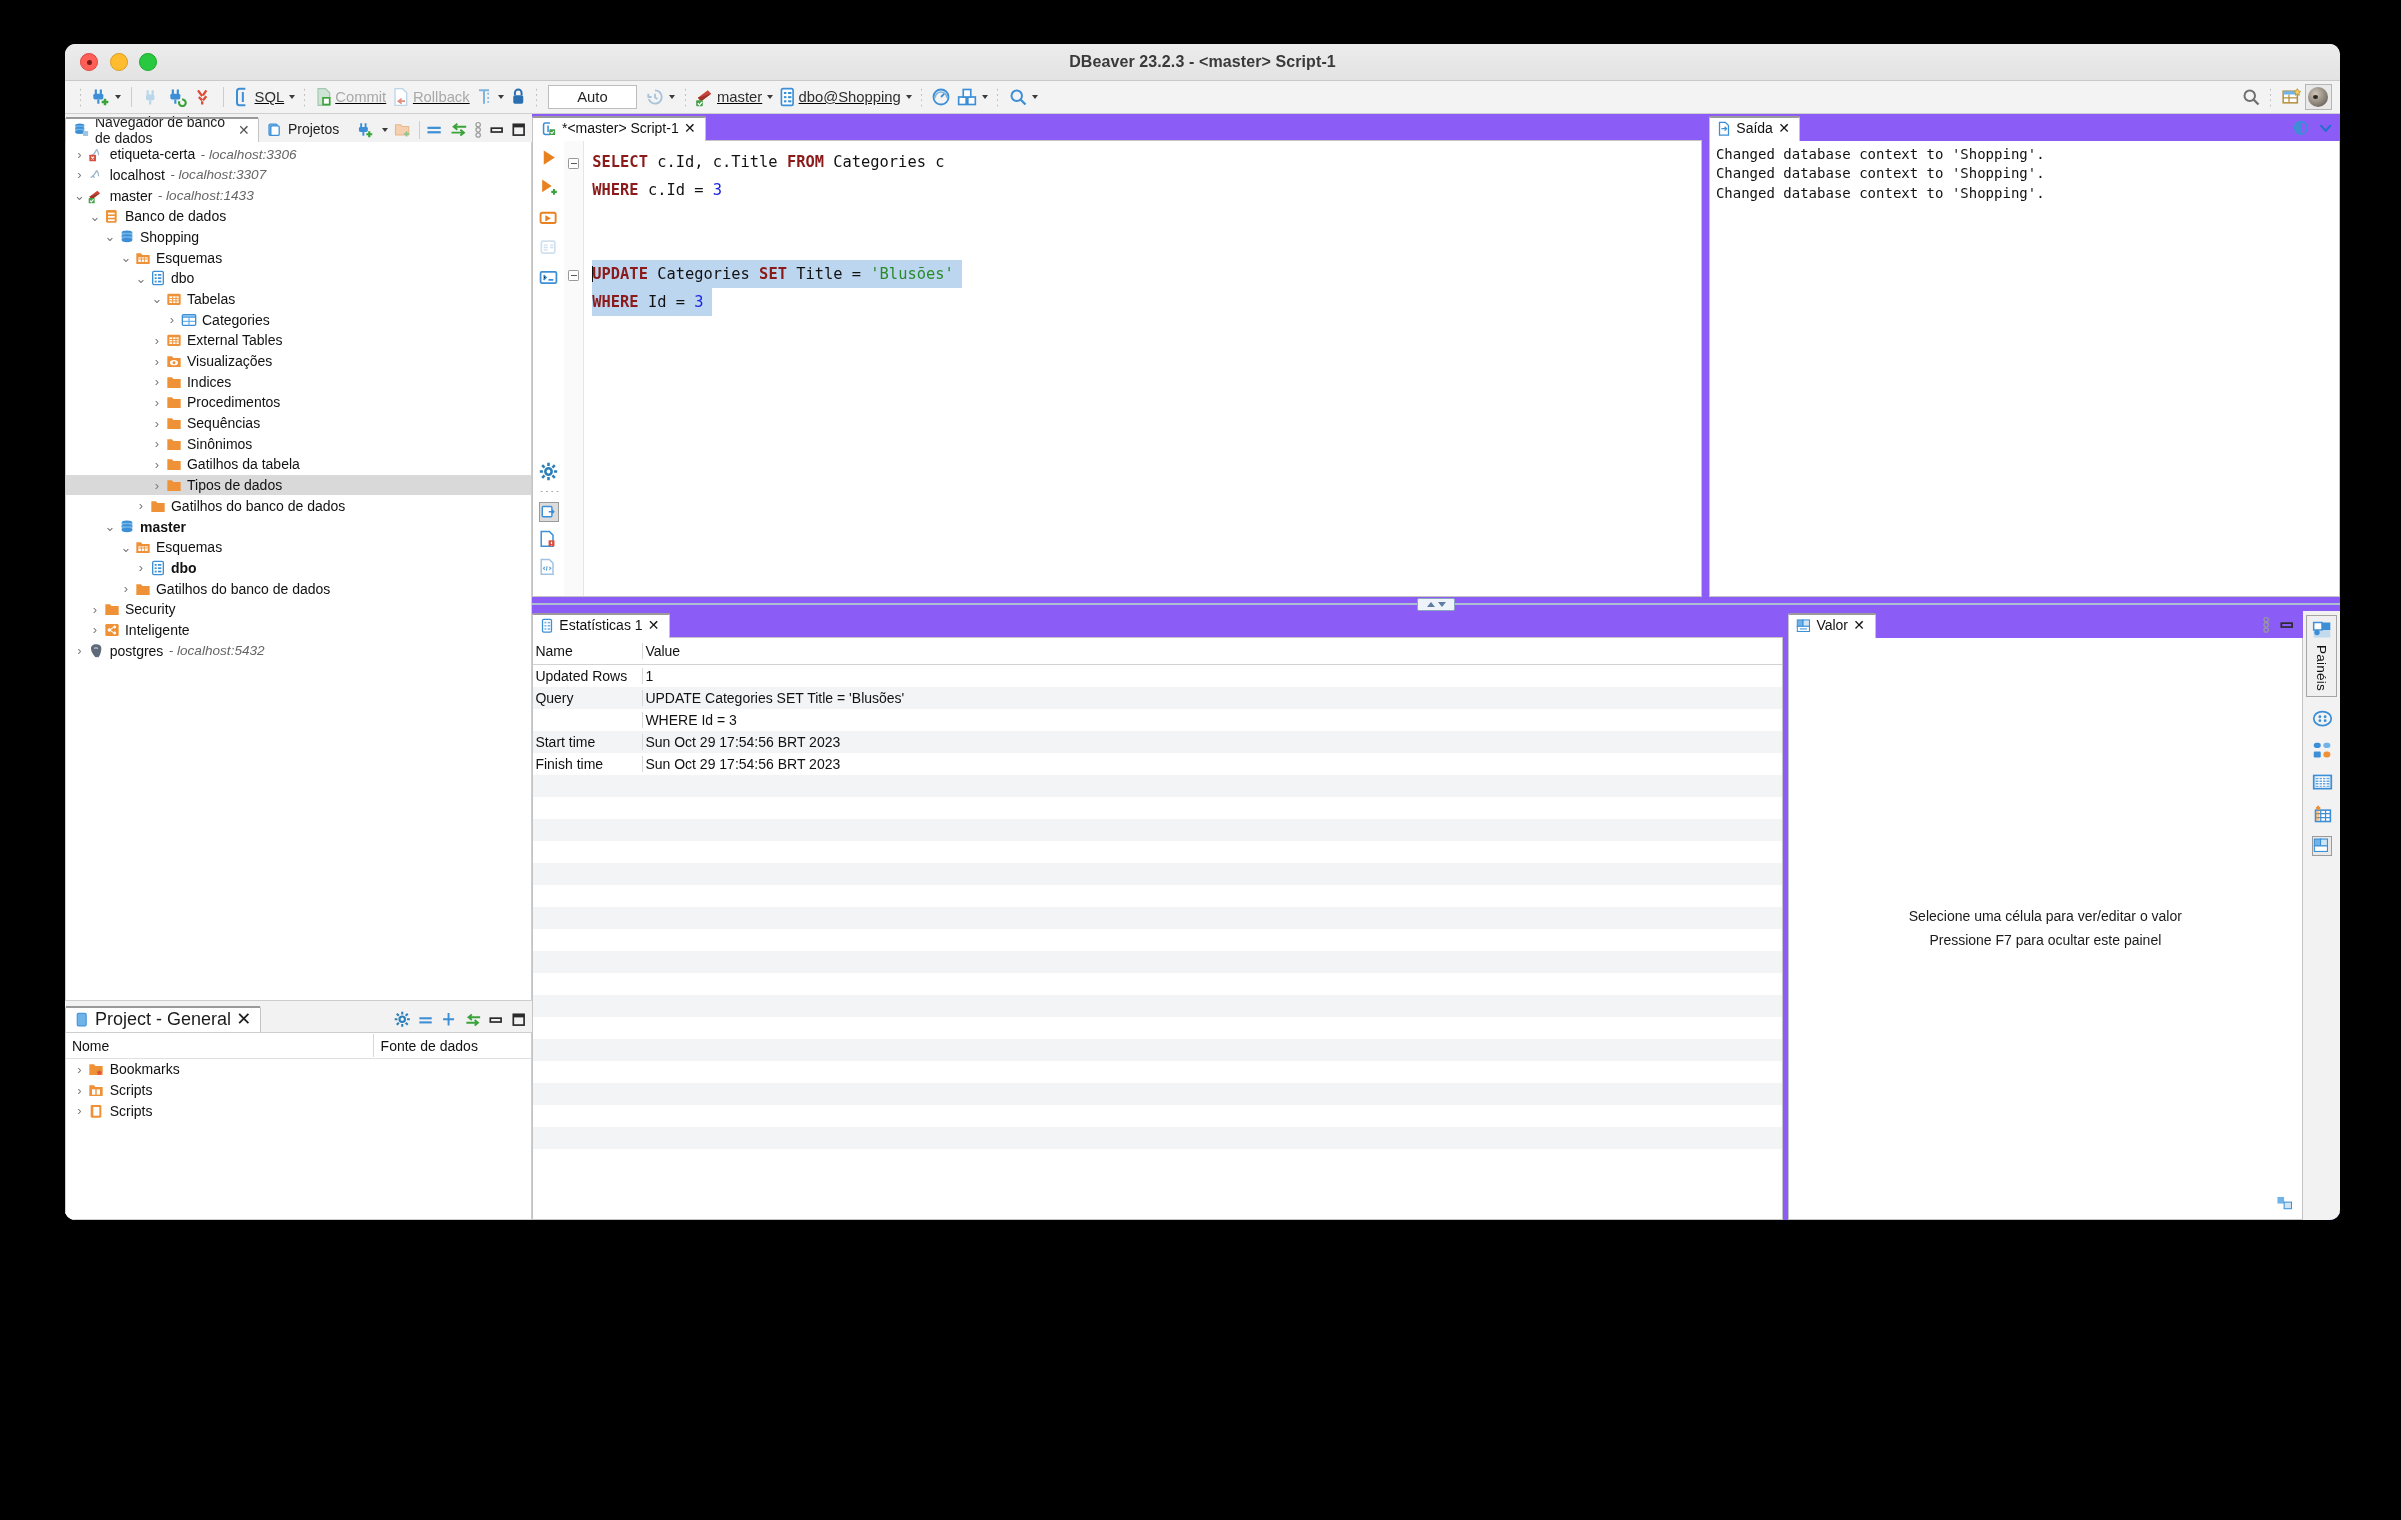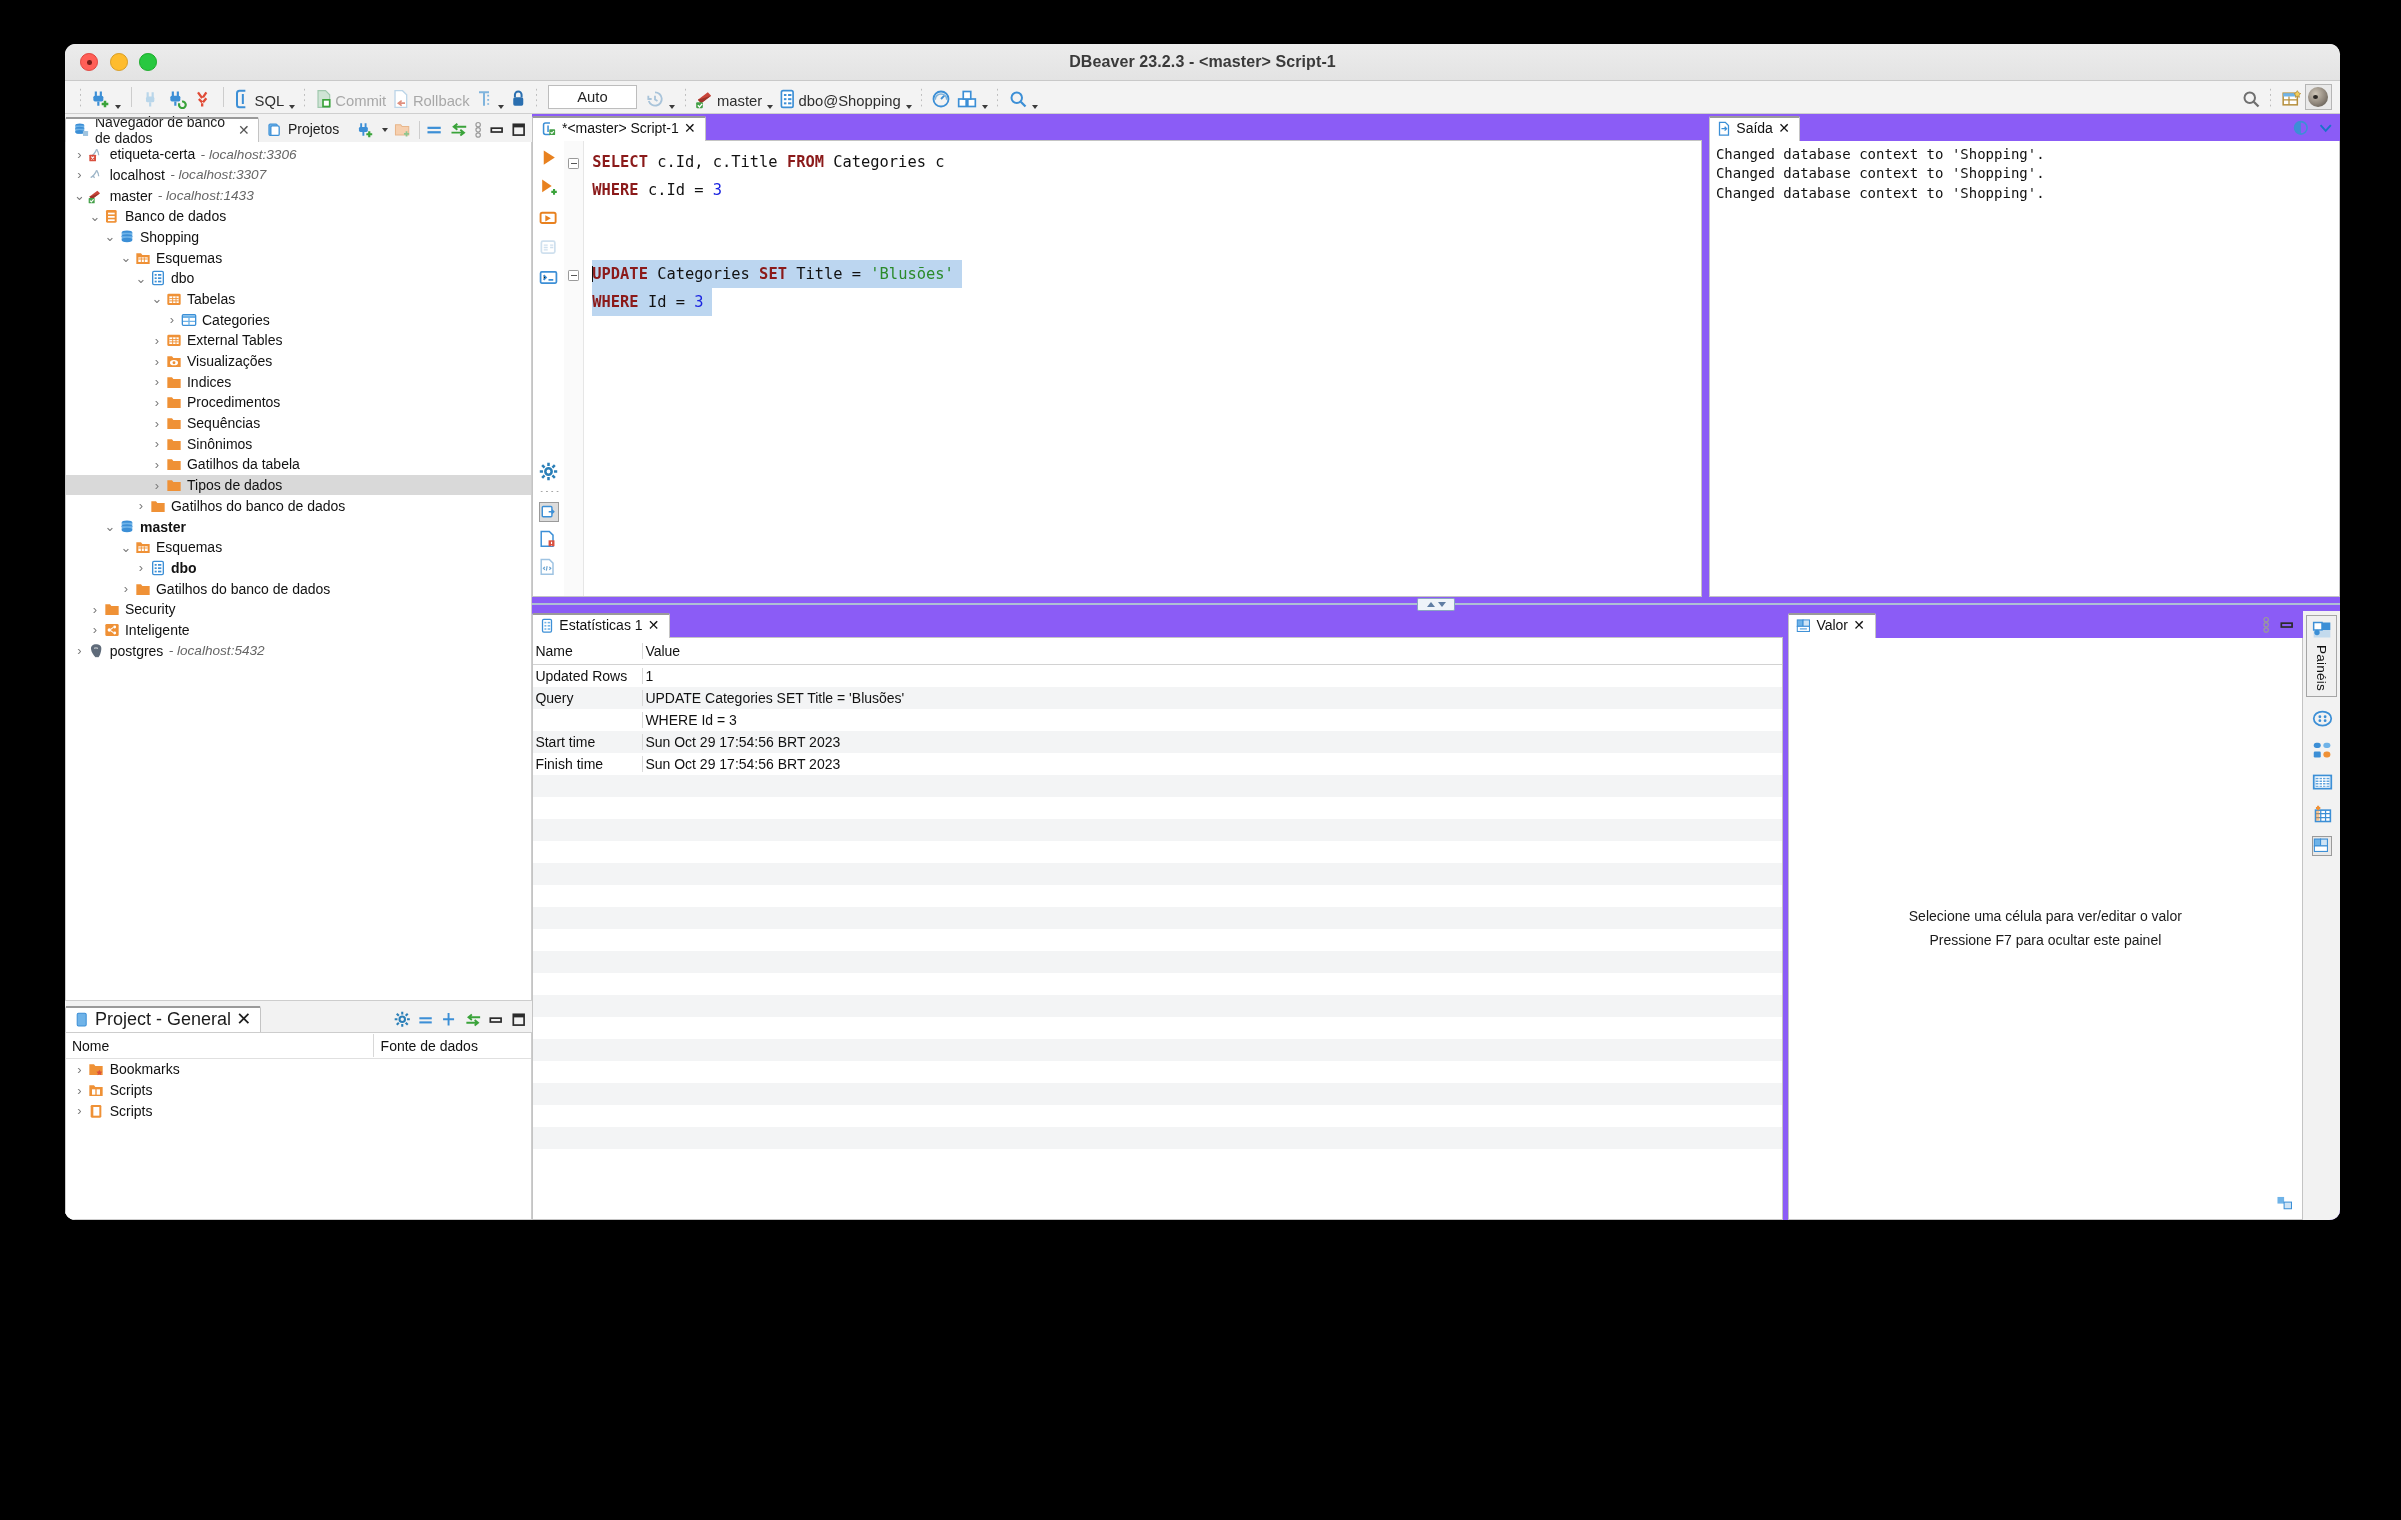--- a/index.html
+++ b/index.html
@@ -48,22 +48,22 @@
     border-bottom: 0.6px solid #cfcfcf;
     display: flex; align-items: center; padding: 0 8.3px; gap: 0;
   }
   .tb-sep-dot {
     width: 3px; height: 20px; margin: 0 5.3px;
     background-image: radial-gradient(circle, #bdbdbd 0.8px, transparent 0.8px);
     background-size: 3px 5.3px;
   }
   .tb-sep { width: 0.6px; height: 20px; background: #cdcdcd; margin: 0 7px; }
   .tb-btn {
-    display: flex; align-items: flex-end; gap: 3px;
-    padding: 1.2px 3px; height: 26px; cursor: default;
+    display: flex; align-items: center; gap: 3px;
+    padding: 1.2px 3px; height: 26px; cursor: default; text-decoration: underline;
   }
   .tb-label { font-size: 14.8px; color: #2e2e2e; }
   .tb-label.dim { color: #a8a8a8; }
   .caret { width:0;height:0;border-left:4.1px solid transparent;border-right:4.1px solid transparent;border-top:5.3px solid #3b3b3b; margin-left:1.8px; }
   .caret.sm { border-left-width:3.5px;border-right-width:3.5px;border-top-width:4.7px; }
   .auto-box {
     width: 89px; height: 23.6px; background: #fff; border: 0.6px solid #bdbdbd;
     display: flex; align-items: center; justify-content: center;
     font-size: 14.8px; color: #242424; margin: 0 4.7px;
   }

